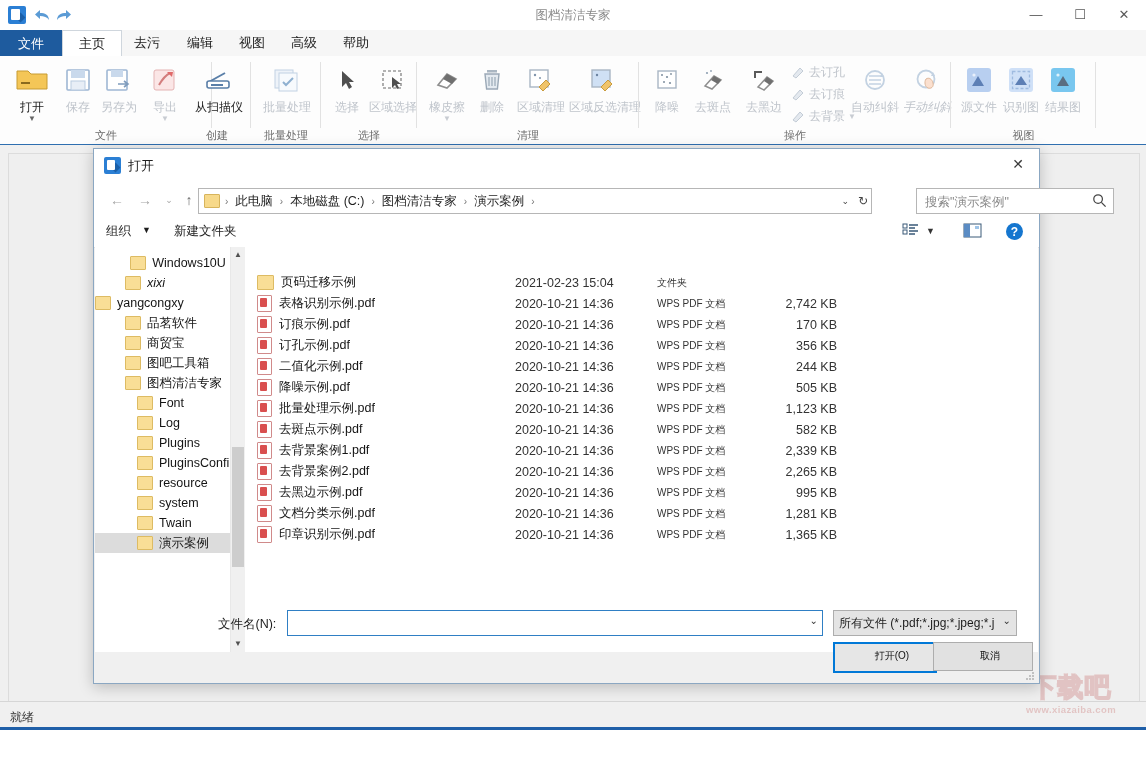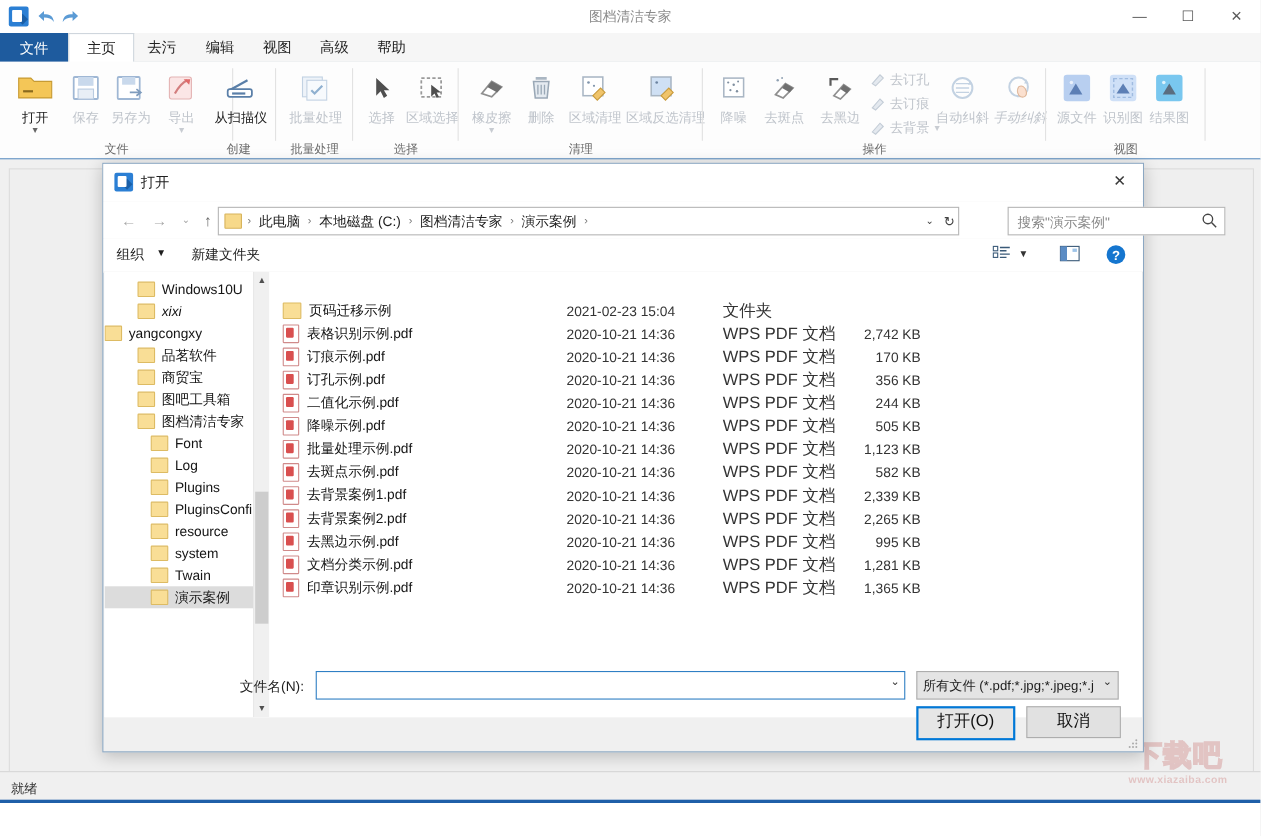--- a/index.html
+++ b/index.html
@@ -101,33 +101,33 @@
   .listpane{position:absolute;left:156px;top:0;width:787px;height:405px;background:#fff;}
   .lhead{position:absolute;left:0;top:0;width:787px;height:25px;background:#fff;border-bottom:1px solid #e5e5e5;}
   .lhead .hcell{position:absolute;top:0;height:25px;line-height:25px;font-size:12.5px;color:#333;cursor:pointer;}
   .lhead .hdiv{position:absolute;top:4px;width:1px;height:17px;background:#e0e0e0;}
   .hsort{position:absolute;top:0px;left:84px;font-size:9px;color:#888;}
   .rows{position:absolute;left:0;top:25px;width:787px;height:380px;overflow:hidden;}
   .row{position:relative;height:21px;display:flex;align-items:center;cursor:pointer;}
   .row .c-name{position:absolute;left:6px;display:flex;align-items:center;}
   .row .nm{font-size:12.5px;color:#141414;margin-left:7px;white-space:nowrap;}
   .row .c-date{position:absolute;left:264px;font-size:12.5px;color:#333;white-space:nowrap;}
-  .row .c-type{position:absolute;left:406px;font-size:15px;color:#333;white-space:nowrap;}
+  .row .c-type{position:absolute;left:406px;font-size:10px;color:#333;white-space:nowrap;}
   .row .c-size{position:absolute;left:500px;width:86px;text-align:right;font-size:12.5px;color:#333;white-space:nowrap;}
   .ic-folder{width:15px;height:13px;background:#f9de96;border:1px solid #ddbb63;border-radius:1px;}
   .ic-pdf{position:relative;width:13px;height:15px;background:#fff;border:1px solid #d08a8a;border-radius:1px;}
   .ic-pdf:after{content:"";position:absolute;left:2px;top:2px;width:7px;height:9px;background:#d94f4f;border-radius:1px;}
   .fnlabel{position:absolute;left:218px;top:616px;font-size:12.5px;color:#1d1d1d;}
   .fninput{position:absolute;left:287px;top:610px;width:534px;height:24px;background:#fff;border:1px solid #2f7fc4;}
   .fninput input{position:absolute;left:4px;top:3px;width:500px;height:17px;border:0;outline:0;font-size:12.5px;font-family:"Liberation Sans",sans-serif;}
   .fndrop{position:absolute;right:4px;top:4px;font-size:10px;color:#333;cursor:pointer;}
   .filter{position:absolute;left:833px;top:610px;width:182px;height:24px;background:#e4e4e4;border:1px solid #adadad;}
   .filter .ft{position:absolute;left:5px;top:4px;font-size:12px;color:#1d1d1d;white-space:nowrap;overflow:hidden;width:155px;}
   .filter .fd{position:absolute;right:5px;top:4px;font-size:10px;color:#333;}
-  .btn{position:absolute;height:27px;line-height:25px;text-align:center;font-size:15px;cursor:pointer;background:#e1e1e1;border:1px solid #adadad;color:#111;}
+  .btn{position:absolute;height:27px;line-height:25px;text-align:center;font-size:10px;cursor:pointer;background:#e1e1e1;border:1px solid #adadad;color:#111;padding-left:14px;}
   .btn.primary{border:2px solid #0078d7;background:#e6e6e6;line-height:23px;}
   .grip{position:absolute;right:4px;bottom:3px;width:10px;height:10px;}
 </style>
 </head>
 <body>
 
 <div class="app">
 
   <div class="titlebar">
     <div class="tb-appicon"></div>
@@ -495,21 +495,21 @@
             <circle cx="9.5" cy="9.5" r="8.5" fill="#1576cf"></circle>
             <text x="9.5" y="14" font-size="12" font-family="Liberation Sans, sans-serif" fill="#fff" text-anchor="middle" font-weight="bold">?</text>
           </svg>
       </div>
     </div>
 
     <div class="dlg-body">
 
       <div class="tree">
         <div style="position:absolute;left:0;top:6px;width:136px;">
-          <div class="tnode" style="padding-left:30px;">
+          <div class="tnode" style="padding-left:30px;justify-content:center;">
               <div class="tfold"></div>
               <div class="tlabel">Windows10U</div>
             </div>
           <div class="tnode" style="padding-left:30px;font-style:italic;">
               <div class="tfold"></div>
               <div class="tlabel">xixi</div>
             </div>
           <div class="tnode" style="">
               <div class="tfold"></div>
               <div class="tlabel">yangcongxy</div>

